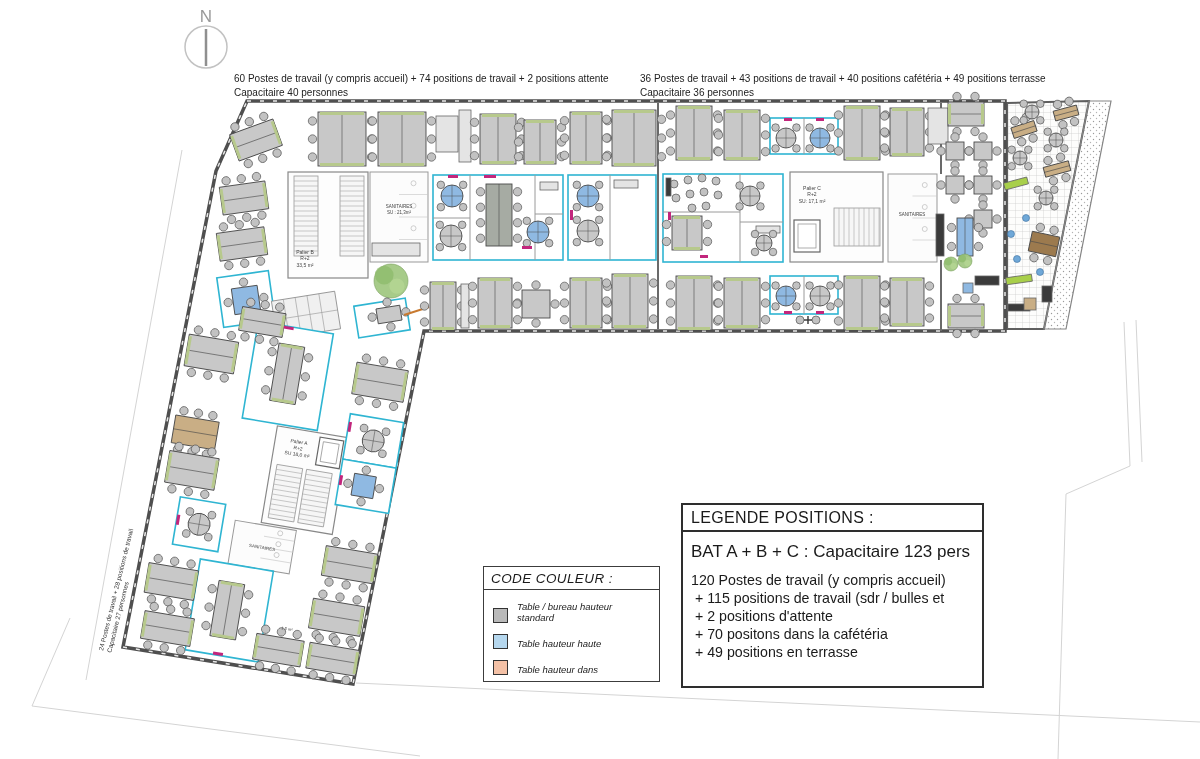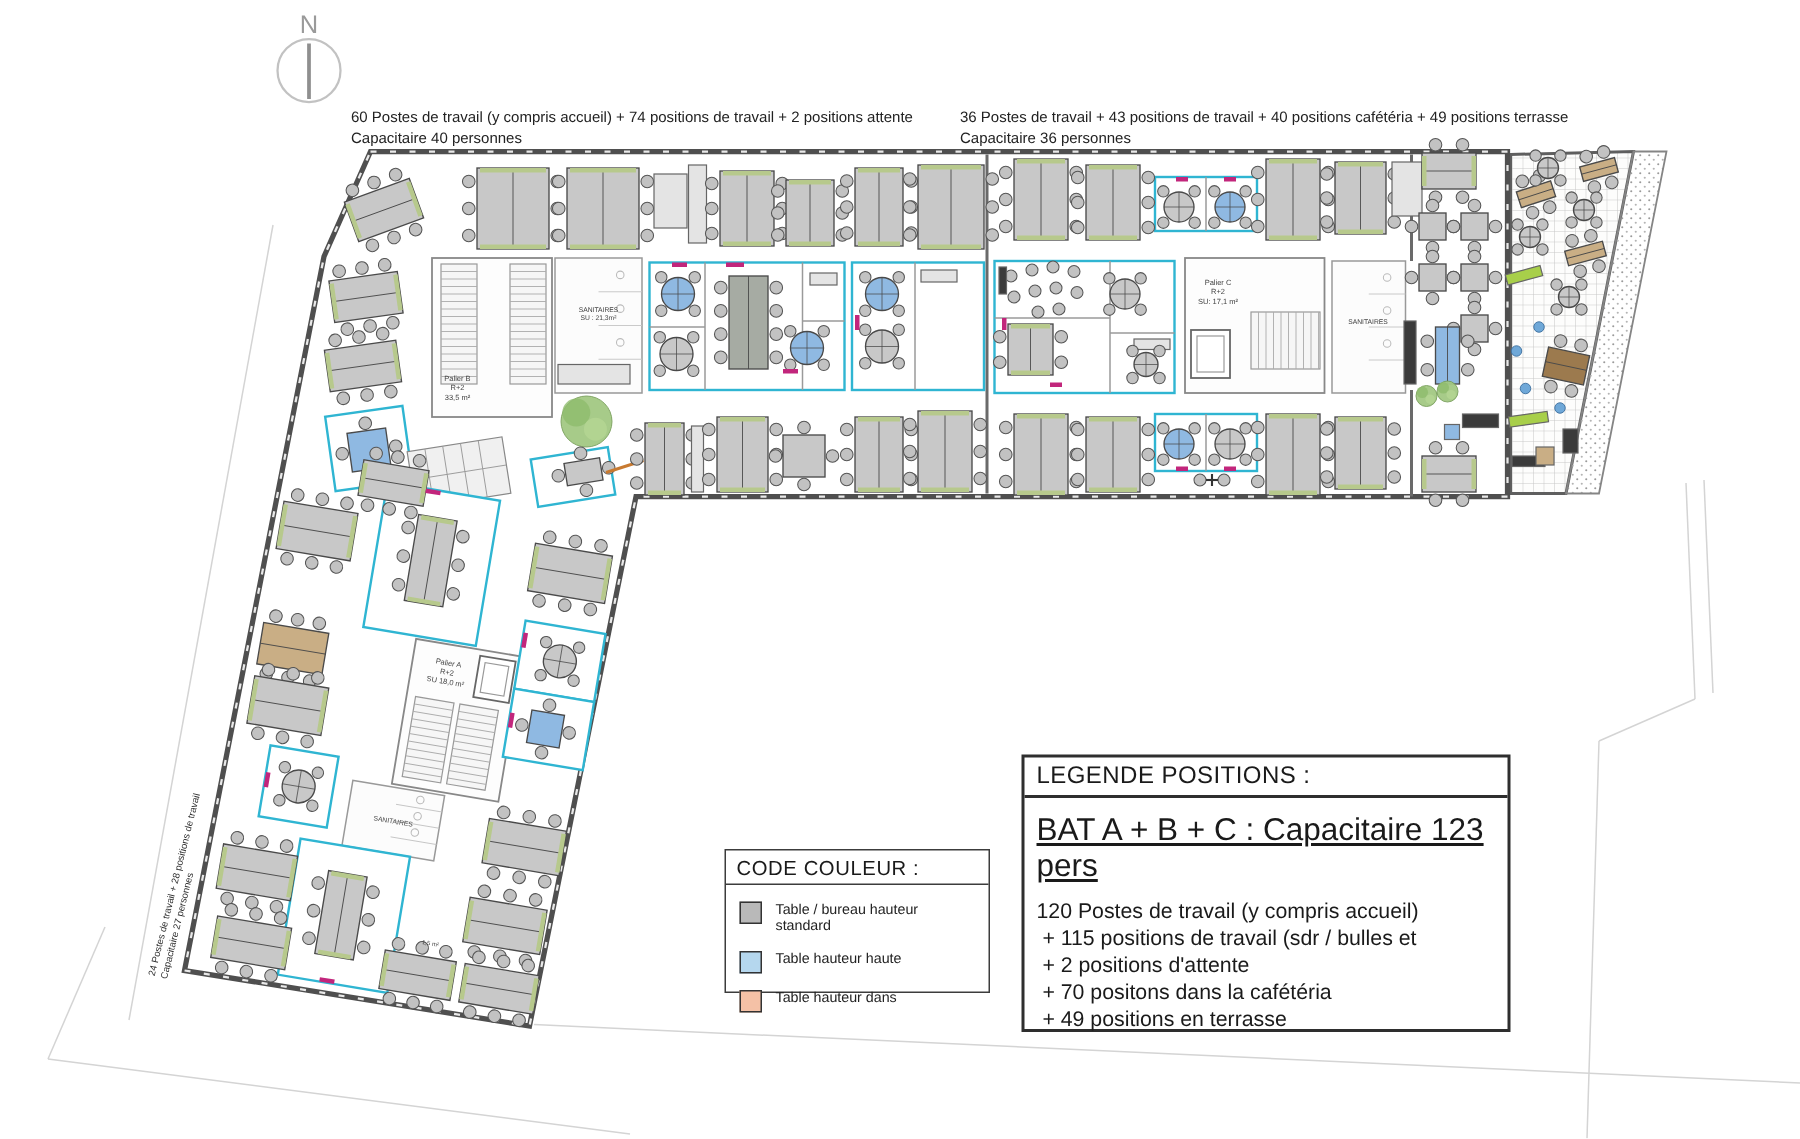--- a/index.html
+++ b/index.html
@@ -4,28 +4,28 @@
 <style>
   html,body{margin:0;padding:0;background:#fff;}
   .stage{position:relative;width:1200px;height:759px;background:#ffffff;overflow:hidden;
          font-family:"Liberation Sans",sans-serif;color:#1a1a1a;}
   .abs{position:absolute;left:0;top:0;}
   svg{display:block;}
   .ann{position:absolute;font-size:10px;line-height:1.4;color:#222;letter-spacing:0;}
   .north-n{font-size:17px;fill:#9a9a9a;text-anchor:middle;font-family:"Liberation Sans",sans-serif;}
   .rot-ann{font-size:6.4px;fill:#333;font-family:"Liberation Sans",sans-serif;}
   .legend{position:absolute;background:#fff;box-sizing:border-box;}
-  #legend-color{left:483px;top:566px;width:177px;height:96px;border:1.5px solid #3c3c3c;}
+  #legend-color{left:483px;top:566px;width:177px;height:116px;border:1.5px solid #3c3c3c;font-style:italic;}
   .lc-title{font-size:13.5px;padding:4px 7px 3px;border-bottom:1.5px solid #3c3c3c;letter-spacing:.4px;}
-  .lc-item{display:flex;align-items:flex-start;gap:9px;margin:11px 9px;}
+  .lc-item{display:flex;align-items:flex-end;gap:9px;margin:11px 9px;}
   .sw{width:13px;height:13px;border:1px solid #333;flex:none;}
   .lc-label{font-size:9.5px;color:#222;}
-  #legend-pos{left:681px;top:503px;width:326px;height:185px;border:2px solid #2e2e2e;}
+  #legend-pos{left:681px;top:503px;width:303px;height:185px;border:2px solid #2e2e2e;}
   .lp-title{font-size:16px;padding:4px 8px 3px;border-bottom:2px solid #2e2e2e;letter-spacing:.3px;}
-  .lp-sub{font-size:21px;margin:10px 8px 6px;text-decoration:underline;}
+  .lp-sub{font-size:17px;margin:10px 8px 6px;}
   .lp-lines{font-size:14.2px;margin:9px 8px 0;line-height:1.27;}
   .lp-line{white-space:pre-wrap;}
 </style>
 </head>
 <body>
 
 <div class="stage">
 
   <svg id="plan" class="abs" width="1200" height="759" viewBox="0 0 1200 759">
       <defs>

